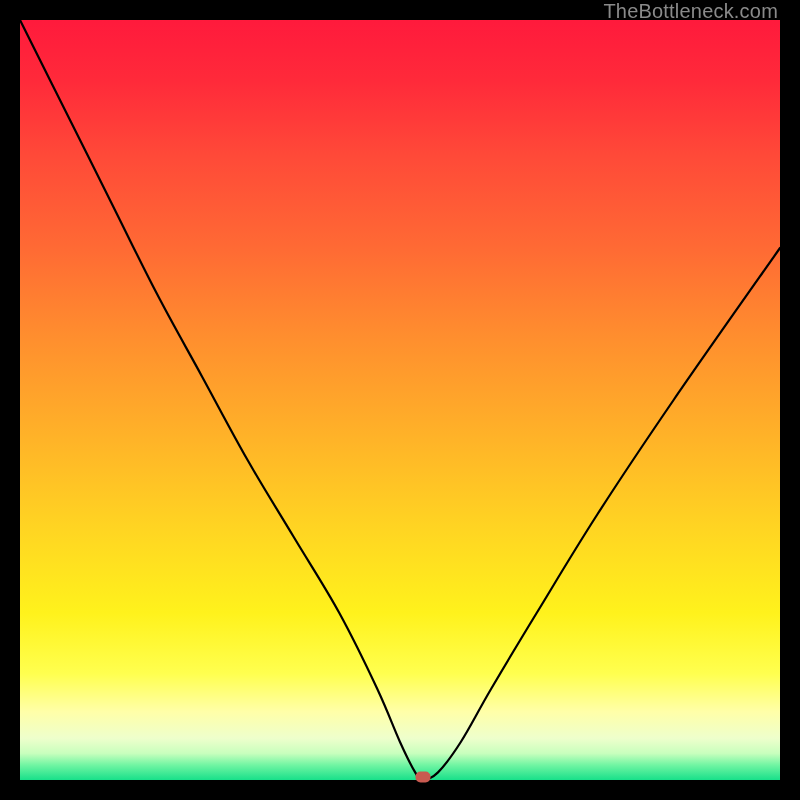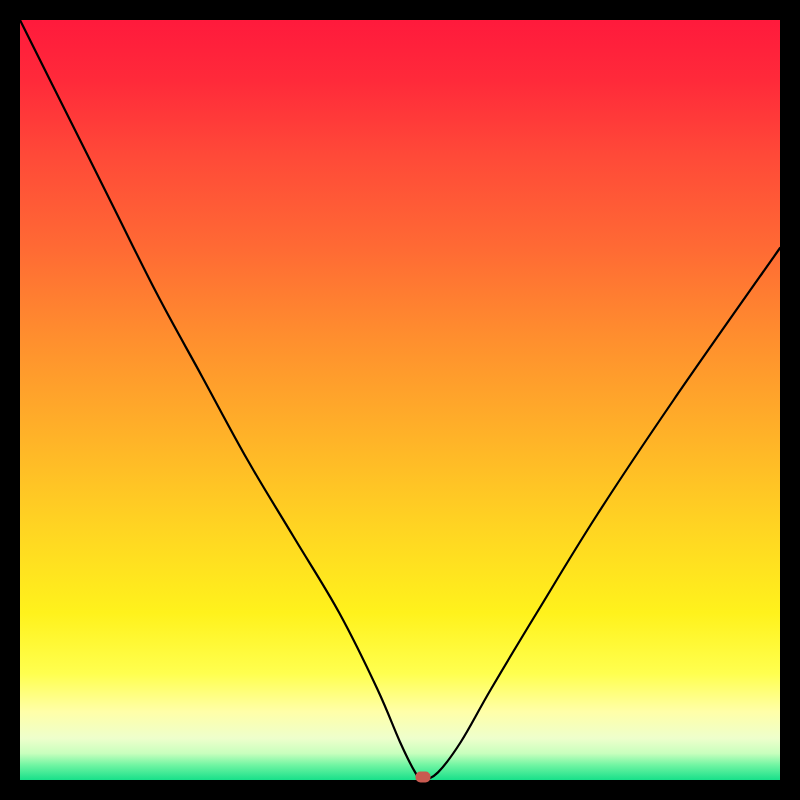--- a/index.html
+++ b/index.html
@@ -66,19 +66,20 @@
     font-size: 20px;
     font-weight: 500;
     letter-spacing: 0.2px;
     user-select: none;
   }
 </style>
 </head>
 <body>
 
 <div class="frame">
+  <div class="watermark">TheBottleneck.com</div>
   <div class="plot">
     <svg class="curve" viewBox="0 0 760 760" preserveAspectRatio="none">
       <path d="M 0.0 0.0 C 8.2 16.4, 29.2 58.4, 45.6 91.2 C 62.0 124.0, 74.8 149.6, 91.2 182.4 C 107.6 215.2, 120.4 242.1, 136.8 273.6 C 153.2 305.1, 166.0 327.1, 182.4 357.2 C 198.8 387.3, 211.6 412.1, 228.0 440.8 C 244.4 469.5, 257.2 489.4, 273.6 516.8 C 290.0 544.2, 304.2 565.4, 319.2 592.8 C 334.2 620.2, 346.3 645.5, 357.2 668.8 C 368.1 692.1, 373.2 707.0, 380.0 722.0 C 386.8 737.0, 391.1 745.6, 395.2 752.4 C 399.3 759.2, 398.7 760.0, 402.8 760.0 C 406.9 760.0, 411.2 759.2, 418.0 752.4 C 424.8 745.6, 431.2 737.0, 440.8 722.0 C 450.4 707.0, 457.5 692.1, 471.2 668.8 C 484.9 645.5, 497.6 624.3, 516.8 592.8 C 536.0 561.3, 553.0 532.3, 577.6 494.0 C 602.2 455.7, 620.8 427.9, 653.6 380.0 C 686.4 332.1, 740.8 255.4, 760.0 228.0" fill="none" stroke="#000" stroke-width="2.2" stroke-linecap="round" stroke-linejoin="round"></path>
     </svg>
     <div class="marker" style="left: 402.8px; top: 757px; background: rgb(201, 90, 80);"></div>
   </div>
 </div>
 
 </body></html>

